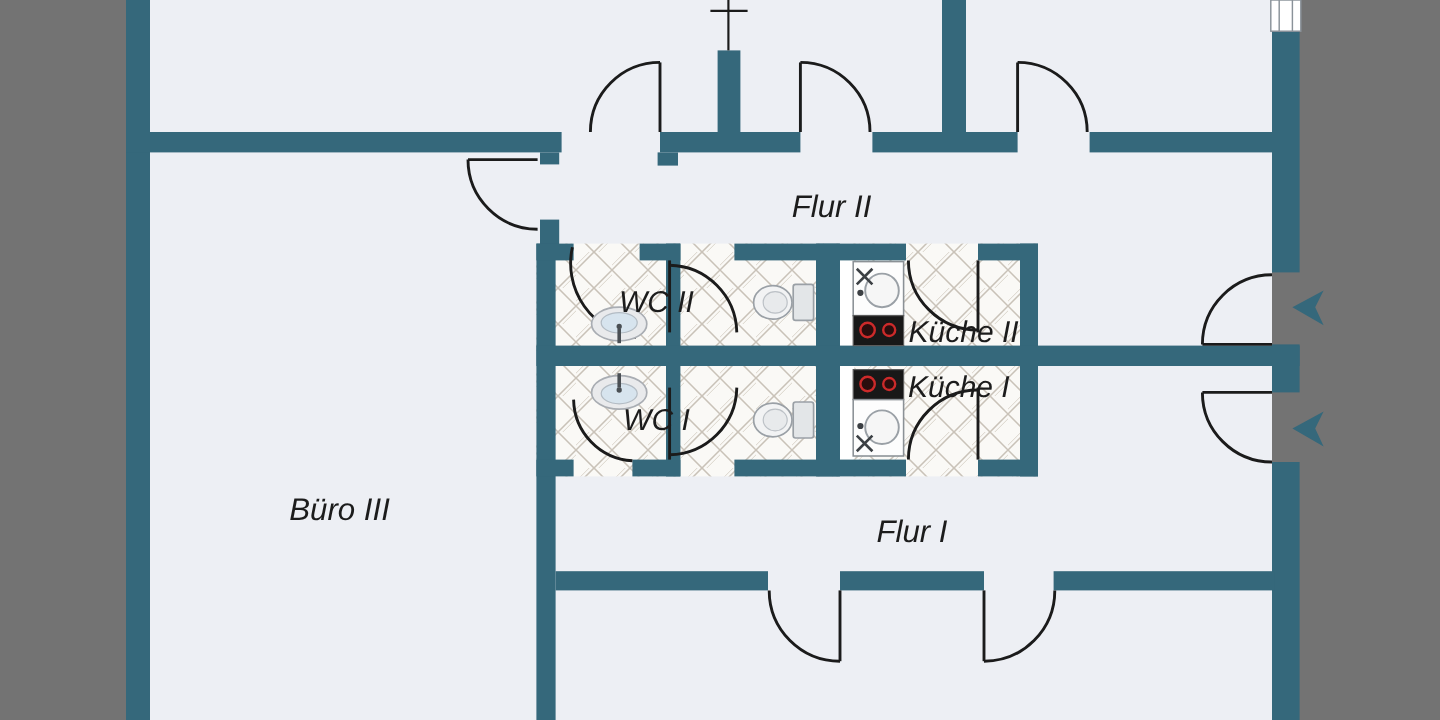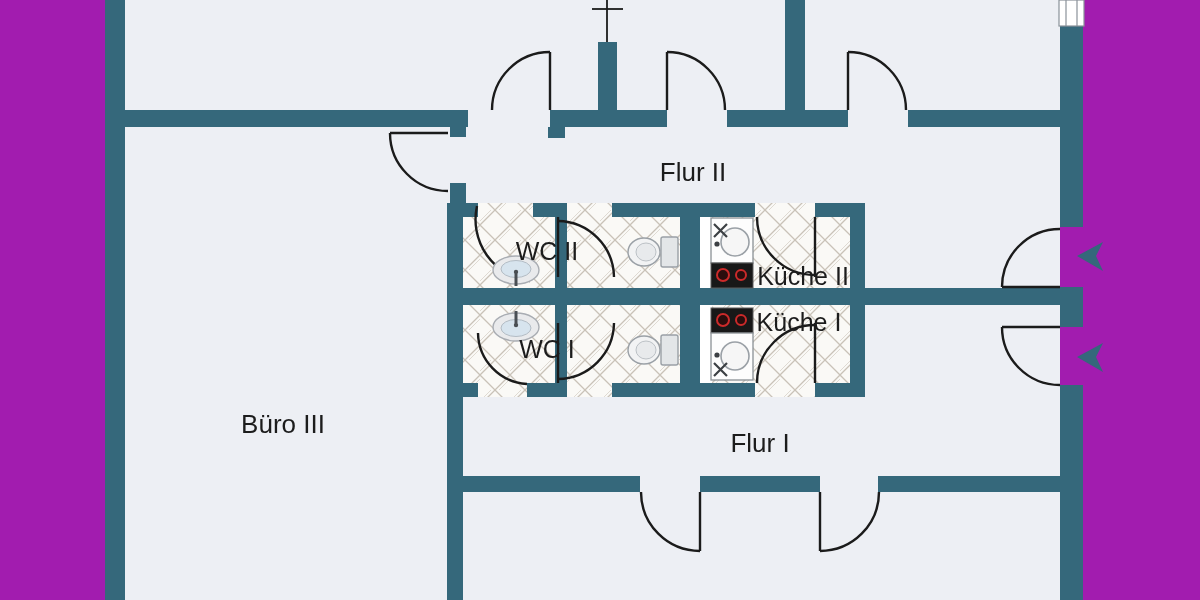--- a/index.html
+++ b/index.html
@@ -1,16 +1,16 @@
 <!DOCTYPE html>
 <html><head>
 <meta charset="utf-8">
 <style>
   html,body{margin:0;padding:0;background:#ffffff;}
-  #stage{width:1200px;height:600px;position:relative;overflow:hidden;background:#a21caf;}
+  #stage{width:1200px;height:600px;position:relative;overflow:hidden;background:#737373;font-style:italic;}
   svg{display:block;}
   .wall{fill:#35687b;}
   .floor{fill:#edeff4;}
   .door{stroke:#1b1b1b;stroke-width:2.4;fill:none;}
   .thin-door{stroke:#1b1b1b;stroke-width:1.8;fill:none;}
   .room-label{font-family:"Liberation Sans","DejaVu Sans",sans-serif;fill:#1c1c1c;text-anchor:middle;}
   .lbl-26{font-size:26px;}
   .lbl-25{font-size:25px;}
 </style>
 </head>

